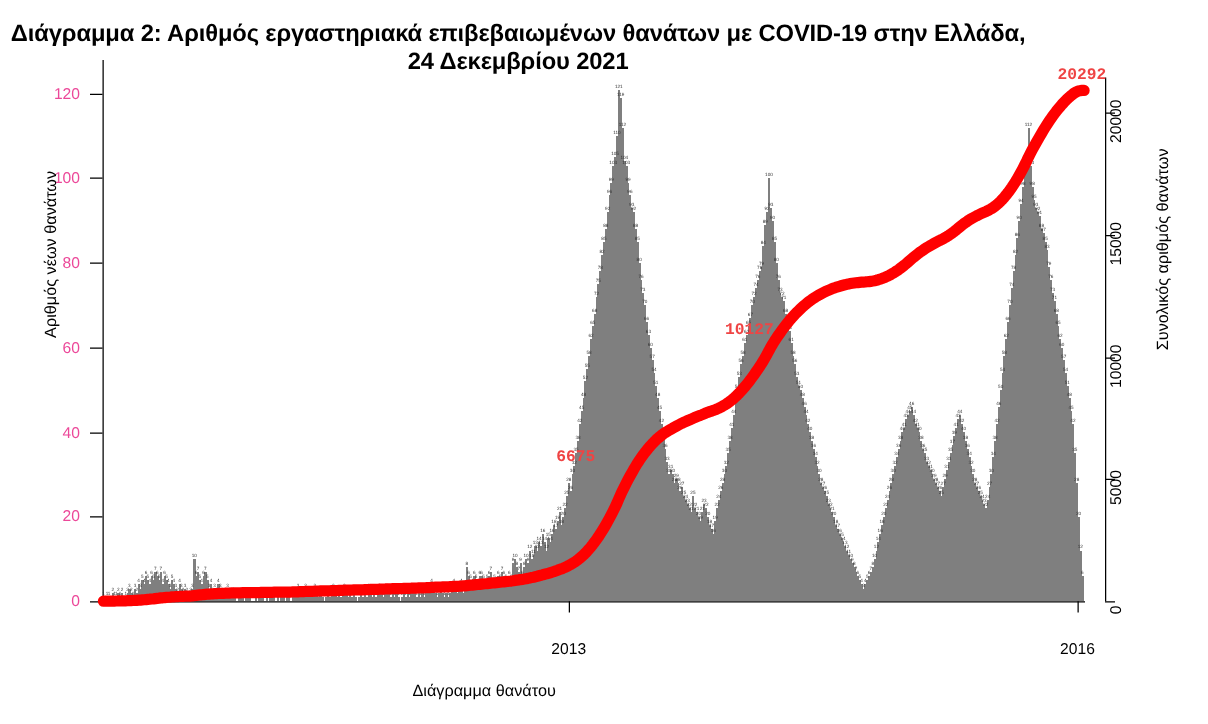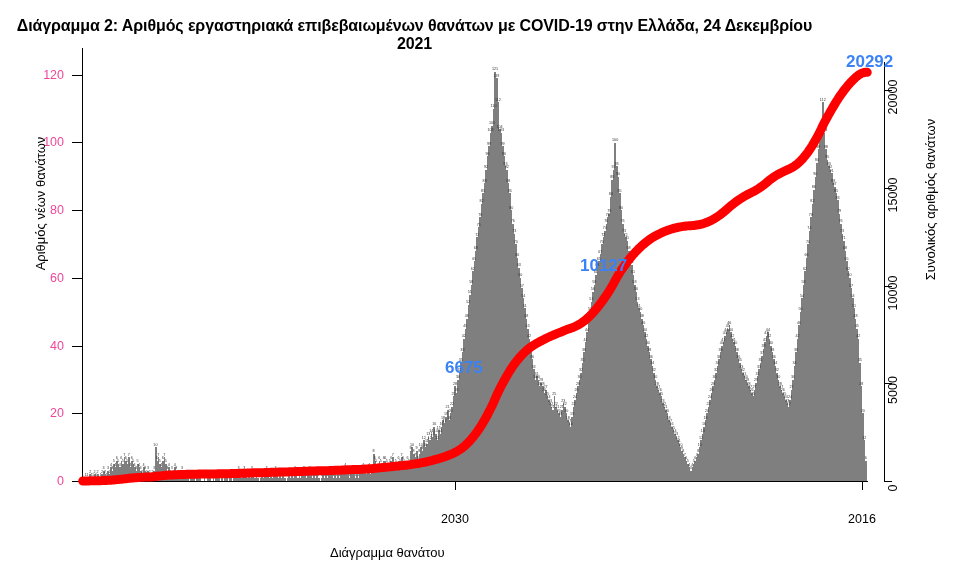--- a/index.html
+++ b/index.html
@@ -19,21 +19,21 @@
     left: 0; top: 0;
     width: 966px;
     height: 579px;
   }
   .chart-title {
     position: absolute;
     left: 0;
     top: 17px;
     width: 829px;
     text-align: center;
-    font-size: 16px;
+    font-size: 19px;
     font-weight: bold;
     color: #000000;
     letter-spacing: -0.1px;
   }
   #plot-area {
     position: absolute;
     left: 82px;
     top: 48px;
     width: 786px;
     height: 433px;
@@ -140,24 +140,25 @@
   #xlabel {
     position: absolute;
     left: 330px;
     top: 545px;
     font-size: 13px;
     color: #000000;
     white-space: nowrap;
   }
   .annotation {
     position: absolute;
-    color: #3b82f6;
+    color: #ef4444;
     font-weight: bold;
-    font-size: 17px;
+    font-size: 13px;
     white-space: nowrap;
+    font-family: Liberation Mono, monospace;
   }
   #ann-0 { left: 445px; top: 358px; }
   #ann-1 { left: 580px; top: 256px; }
   #ann-2 { left: 846px; top: 52px; }
 </style>
 </head>
 <body>
 
 <div id="figure">
 
@@ -193,21 +194,21 @@
   <div class="ytick-right-label" style="top:383.3px">5000</div>
   <div class="ytick-right-label" style="top:285.6px">10000</div>
   <div class="ytick-right-label" style="top:187.9px">15000</div>
   <div class="ytick-right-label" style="top:90.2px">20000</div>
 
   <div id="ylabel-right">Συνολικός αριθμός θανάτων</div>
 
   <div class="axis-line" id="x-axis"></div>
   <div class="xtick" style="left:455px"></div>
   <div class="xtick" style="left:862px"></div>
-  <div class="xtick-label" style="left:455px">2030</div>
+  <div class="xtick-label" style="left:455px">2013</div>
   <div class="xtick-label" style="left:862px">2016</div>
   <div id="xlabel">Διάγραμμα θανάτου</div>
 
   <div id="plot-area">
     <svg id="bars-svg" viewBox="0 0 786 433" preserveAspectRatio="none">
         <path d="M0.00,433h1.83v-3.38h-1.83ZM2.97,433h1.83v-3.38h-1.83ZM4.45,433h1.83v-3.38h-1.83ZM7.42,433h1.83v-6.77h-1.83ZM8.90,433h1.83v-3.38h-1.83ZM10.38,433h1.83v-3.38h-1.83ZM11.86,433h1.83v-6.77h-1.83ZM13.35,433h1.83v-3.38h-1.83ZM14.83,433h1.83v-6.77h-1.83ZM17.80,433h1.83v-3.38h-1.83ZM19.28,433h1.83v-6.77h-1.83ZM20.76,433h1.83v-10.15h-1.83ZM22.25,433h1.83v-6.77h-1.83ZM23.73,433h1.83v-3.38h-1.83ZM25.21,433h1.83v-10.15h-1.83ZM26.69,433h1.83v-6.77h-1.83ZM28.18,433h1.83v-13.53h-1.83ZM29.66,433h1.83v-10.15h-1.83ZM31.14,433h1.83v-16.91h-1.83ZM32.63,433h1.83v-13.53h-1.83ZM34.11,433h1.83v-20.30h-1.83ZM35.59,433h1.83v-16.91h-1.83ZM37.08,433h1.83v-13.53h-1.83ZM38.56,433h1.83v-20.30h-1.83ZM40.04,433h1.83v-16.91h-1.83ZM41.52,433h1.83v-23.68h-1.83ZM43.01,433h1.83v-20.30h-1.83ZM44.49,433h1.83v-16.91h-1.83ZM45.97,433h1.83v-23.68h-1.83ZM47.46,433h1.83v-13.53h-1.83ZM48.94,433h1.83v-20.30h-1.83ZM50.42,433h1.83v-16.91h-1.83ZM51.91,433h1.83v-13.53h-1.83ZM53.39,433h1.83v-10.15h-1.83ZM54.87,433h1.83v-16.91h-1.83ZM56.35,433h1.83v-13.53h-1.83ZM57.84,433h1.83v-10.15h-1.83ZM59.32,433h1.83v-6.77h-1.83ZM60.80,433h1.83v-13.53h-1.83ZM62.29,433h1.83v-10.15h-1.83ZM63.77,433h1.83v-6.77h-1.83ZM65.25,433h1.83v-10.15h-1.83ZM66.74,433h1.83v-6.77h-1.83ZM68.22,433h1.83v-3.38h-1.83ZM69.70,433h1.83v-6.77h-1.83ZM71.18,433h1.83v-10.15h-1.83ZM72.67,433h1.83v-33.83h-1.83ZM74.15,433h1.83v-20.30h-1.83ZM75.63,433h1.83v-23.68h-1.83ZM77.12,433h1.83v-16.91h-1.83ZM78.60,433h1.83v-13.53h-1.83ZM80.08,433h1.83v-20.30h-1.83ZM81.57,433h1.83v-23.68h-1.83ZM83.05,433h1.83v-16.91h-1.83ZM84.53,433h1.83v-10.15h-1.83ZM86.02,433h1.83v-13.53h-1.83ZM87.50,433h1.83v-6.77h-1.83ZM88.98,433h1.83v-10.15h-1.83ZM90.46,433h1.83v-6.77h-1.83ZM91.95,433h1.83v-13.53h-1.83ZM93.43,433h1.83v-10.15h-1.83ZM94.91,433h1.83v-6.77h-1.83ZM96.40,433h1.83v-3.38h-1.83ZM97.88,433h1.83v-6.77h-1.83ZM99.36,433h1.83v-10.15h-1.83ZM100.85,433h1.83v-6.77h-1.83ZM102.33,433h1.83v-3.38h-1.83ZM103.81,433h1.83v-6.77h-1.83ZM105.29,433h1.83v-3.38h-1.83ZM108.26,433h1.83v-3.38h-1.83ZM109.74,433h1.83v-6.77h-1.83ZM111.23,433h1.83v-3.38h-1.83ZM114.19,433h1.83v-3.38h-1.83ZM115.68,433h1.83v-6.77h-1.83ZM117.16,433h1.83v-3.38h-1.83ZM121.61,433h1.83v-3.38h-1.83ZM124.57,433h1.83v-3.38h-1.83ZM126.06,433h1.83v-6.77h-1.83ZM127.54,433h1.83v-3.38h-1.83ZM130.51,433h1.83v-3.38h-1.83ZM133.47,433h1.83v-3.38h-1.83ZM134.95,433h1.83v-6.77h-1.83ZM136.44,433h1.83v-3.38h-1.83ZM139.40,433h1.83v-3.38h-1.83ZM142.37,433h1.83v-3.38h-1.83ZM143.85,433h1.83v-3.38h-1.83ZM146.82,433h1.83v-6.77h-1.83ZM148.30,433h1.83v-3.38h-1.83ZM151.27,433h1.83v-3.38h-1.83ZM152.75,433h1.83v-6.77h-1.83ZM154.23,433h1.83v-3.38h-1.83ZM155.72,433h1.83v-10.15h-1.83ZM157.20,433h1.83v-6.77h-1.83ZM158.68,433h1.83v-3.38h-1.83ZM160.17,433h1.83v-6.77h-1.83ZM161.65,433h1.83v-10.15h-1.83ZM163.13,433h1.83v-6.77h-1.83ZM164.62,433h1.83v-3.38h-1.83ZM166.10,433h1.83v-6.77h-1.83ZM167.58,433h1.83v-3.38h-1.83ZM169.06,433h1.83v-10.15h-1.83ZM170.55,433h1.83v-6.77h-1.83ZM172.03,433h1.83v-3.38h-1.83ZM173.51,433h1.83v-6.77h-1.83ZM175.00,433h1.83v-3.38h-1.83ZM177.96,433h1.83v-3.38h-1.83ZM179.45,433h1.83v-6.77h-1.83ZM180.93,433h1.83v-3.38h-1.83ZM182.41,433h1.83v-6.77h-1.83ZM183.89,433h1.83v-10.15h-1.83ZM185.38,433h1.83v-6.77h-1.83ZM186.86,433h1.83v-3.38h-1.83ZM188.34,433h1.83v-6.77h-1.83ZM189.83,433h1.83v-3.38h-1.83ZM191.31,433h1.83v-6.77h-1.83ZM192.79,433h1.83v-10.15h-1.83ZM194.28,433h1.83v-6.77h-1.83ZM195.76,433h1.83v-3.38h-1.83ZM197.24,433h1.83v-6.77h-1.83ZM198.72,433h1.83v-3.38h-1.83ZM200.21,433h1.83v-6.77h-1.83ZM201.69,433h1.83v-3.38h-1.83ZM204.66,433h1.83v-3.38h-1.83ZM206.14,433h1.83v-6.77h-1.83ZM207.62,433h1.83v-3.38h-1.83ZM209.11,433h1.83v-6.77h-1.83ZM210.59,433h1.83v-3.38h-1.83ZM212.07,433h1.83v-10.15h-1.83ZM213.55,433h1.83v-6.77h-1.83ZM215.04,433h1.83v-3.38h-1.83ZM216.52,433h1.83v-6.77h-1.83ZM218.00,433h1.83v-3.38h-1.83ZM219.49,433h1.83v-6.77h-1.83ZM220.97,433h1.83v-10.15h-1.83ZM222.45,433h1.83v-6.77h-1.83ZM223.94,433h1.83v-3.38h-1.83ZM225.42,433h1.83v-6.77h-1.83ZM226.90,433h1.83v-10.15h-1.83ZM228.38,433h1.83v-6.77h-1.83ZM229.87,433h1.83v-3.38h-1.83ZM231.35,433h1.83v-6.77h-1.83ZM232.83,433h1.83v-3.38h-1.83ZM234.32,433h1.83v-6.77h-1.83ZM235.80,433h1.83v-3.38h-1.83ZM238.77,433h1.83v-3.38h-1.83ZM240.25,433h1.83v-6.77h-1.83ZM241.73,433h1.83v-3.38h-1.83ZM243.22,433h1.83v-6.77h-1.83ZM244.70,433h1.83v-3.38h-1.83ZM246.18,433h1.83v-6.77h-1.83ZM247.66,433h1.83v-10.15h-1.83ZM249.15,433h1.83v-6.77h-1.83ZM250.63,433h1.83v-3.38h-1.83ZM252.11,433h1.83v-6.77h-1.83ZM253.60,433h1.83v-3.38h-1.83ZM255.08,433h1.83v-6.77h-1.83ZM256.56,433h1.83v-3.38h-1.83ZM258.05,433h1.83v-6.77h-1.83ZM259.53,433h1.83v-10.15h-1.83ZM261.01,433h1.83v-6.77h-1.83ZM262.49,433h1.83v-13.53h-1.83ZM263.98,433h1.83v-10.15h-1.83ZM265.46,433h1.83v-6.77h-1.83ZM266.94,433h1.83v-3.38h-1.83ZM268.43,433h1.83v-6.77h-1.83ZM269.91,433h1.83v-10.15h-1.83ZM271.39,433h1.83v-6.77h-1.83ZM272.88,433h1.83v-3.38h-1.83ZM274.36,433h1.83v-6.77h-1.83ZM275.84,433h1.83v-3.38h-1.83ZM277.32,433h1.83v-6.77h-1.83ZM278.81,433h1.83v-10.15h-1.83ZM280.29,433h1.83v-13.53h-1.83ZM281.77,433h1.83v-10.15h-1.83ZM283.26,433h1.83v-6.77h-1.83ZM284.74,433h1.83v-10.15h-1.83ZM286.22,433h1.83v-13.53h-1.83ZM287.71,433h1.83v-6.77h-1.83ZM289.19,433h1.83v-10.15h-1.83ZM290.67,433h1.83v-27.06h-1.83ZM292.15,433h1.83v-20.30h-1.83ZM293.64,433h1.83v-16.91h-1.83ZM295.12,433h1.83v-13.53h-1.83ZM296.60,433h1.83v-20.30h-1.83ZM298.09,433h1.83v-16.91h-1.83ZM299.57,433h1.83v-13.53h-1.83ZM301.05,433h1.83v-20.30h-1.83ZM302.54,433h1.83v-20.30h-1.83ZM304.02,433h1.83v-16.91h-1.83ZM305.50,433h1.83v-13.53h-1.83ZM306.98,433h1.83v-16.91h-1.83ZM308.47,433h1.83v-20.30h-1.83ZM309.95,433h1.83v-23.68h-1.83ZM311.43,433h1.83v-13.53h-1.83ZM312.92,433h1.83v-16.91h-1.83ZM314.40,433h1.83v-13.53h-1.83ZM315.88,433h1.83v-20.30h-1.83ZM317.37,433h1.83v-16.91h-1.83ZM318.85,433h1.83v-23.68h-1.83ZM320.33,433h1.83v-20.30h-1.83ZM321.82,433h1.83v-16.91h-1.83ZM323.30,433h1.83v-13.53h-1.83ZM324.78,433h1.83v-20.30h-1.83ZM326.26,433h1.83v-16.91h-1.83ZM327.75,433h1.83v-30.45h-1.83ZM329.23,433h1.83v-33.83h-1.83ZM330.71,433h1.83v-27.06h-1.83ZM332.20,433h1.83v-23.68h-1.83ZM333.68,433h1.83v-30.45h-1.83ZM335.16,433h1.83v-20.30h-1.83ZM336.65,433h1.83v-27.06h-1.83ZM338.13,433h1.83v-33.83h-1.83ZM339.61,433h1.83v-30.45h-1.83ZM341.09,433h1.83v-40.59h-1.83ZM342.58,433h1.83v-33.83h-1.83ZM344.06,433h1.83v-37.21h-1.83ZM345.54,433h1.83v-43.98h-1.83ZM347.03,433h1.83v-40.59h-1.83ZM348.51,433h1.83v-47.36h-1.83ZM349.99,433h1.83v-43.98h-1.83ZM351.48,433h1.83v-54.13h-1.83ZM352.96,433h1.83v-47.36h-1.83ZM354.44,433h1.83v-40.59h-1.83ZM355.92,433h1.83v-50.74h-1.83ZM357.41,433h1.83v-47.36h-1.83ZM358.89,433h1.83v-54.13h-1.83ZM360.37,433h1.83v-60.89h-1.83ZM361.86,433h1.83v-57.51h-1.83ZM363.34,433h1.83v-64.27h-1.83ZM364.82,433h1.83v-71.04h-1.83ZM366.31,433h1.83v-60.89h-1.83ZM367.79,433h1.83v-67.66h-1.83ZM369.27,433h1.83v-74.42h-1.83ZM370.75,433h1.83v-84.57h-1.83ZM372.24,433h1.83v-94.72h-1.83ZM373.72,433h1.83v-87.95h-1.83ZM375.20,433h1.83v-101.48h-1.83ZM376.69,433h1.83v-108.25h-1.83ZM378.17,433h1.83v-118.40h-1.83ZM379.65,433h1.83v-128.55h-1.83ZM381.14,433h1.83v-142.08h-1.83ZM382.62,433h1.83v-152.23h-1.83ZM384.10,433h1.83v-162.38h-1.83ZM385.58,433h1.83v-175.91h-1.83ZM387.07,433h1.83v-186.05h-1.83ZM388.55,433h1.83v-196.20h-1.83ZM390.03,433h1.83v-209.73h-1.83ZM391.52,433h1.83v-219.88h-1.83ZM393.00,433h1.83v-230.03h-1.83ZM394.48,433h1.83v-243.56h-1.83ZM395.97,433h1.83v-253.71h-1.83ZM397.45,433h1.83v-263.86h-1.83ZM398.93,433h1.83v-277.39h-1.83ZM400.42,433h1.83v-287.54h-1.83ZM401.90,433h1.83v-297.69h-1.83ZM403.38,433h1.83v-311.22h-1.83ZM404.86,433h1.83v-324.75h-1.83ZM406.35,433h1.83v-334.90h-1.83ZM407.83,433h1.83v-348.43h-1.83ZM409.31,433h1.83v-355.20h-1.83ZM410.80,433h1.83v-372.11h-1.83ZM412.28,433h1.83v-409.32h-1.83ZM413.76,433h1.83v-402.55h-1.83ZM415.25,433h1.83v-378.88h-1.83ZM416.73,433h1.83v-351.81h-1.83ZM418.21,433h1.83v-348.43h-1.83ZM419.69,433h1.83v-334.90h-1.83ZM421.18,433h1.83v-324.75h-1.83ZM422.66,433h1.83v-314.60h-1.83ZM424.14,433h1.83v-311.22h-1.83ZM425.63,433h1.83v-297.69h-1.83ZM427.11,433h1.83v-287.54h-1.83ZM428.59,433h1.83v-270.63h-1.83ZM430.08,433h1.83v-257.09h-1.83ZM431.56,433h1.83v-246.95h-1.83ZM433.04,433h1.83v-236.80h-1.83ZM434.52,433h1.83v-223.27h-1.83ZM436.01,433h1.83v-213.12h-1.83ZM437.49,433h1.83v-202.97h-1.83ZM438.97,433h1.83v-192.82h-1.83ZM440.46,433h1.83v-182.67h-1.83ZM441.94,433h1.83v-172.52h-1.83ZM443.42,433h1.83v-162.38h-1.83ZM444.91,433h1.83v-152.23h-1.83ZM446.39,433h1.83v-142.08h-1.83ZM447.87,433h1.83v-131.93h-1.83ZM449.35,433h1.83v-121.78h-1.83ZM450.84,433h1.83v-111.63h-1.83ZM452.32,433h1.83v-101.48h-1.83ZM453.80,433h1.83v-104.87h-1.83ZM455.29,433h1.83v-101.48h-1.83ZM456.77,433h1.83v-94.72h-1.83ZM458.25,433h1.83v-98.10h-1.83ZM459.74,433h1.83v-94.72h-1.83ZM461.22,433h1.83v-87.95h-1.83ZM462.70,433h1.83v-91.34h-1.83ZM464.18,433h1.83v-84.57h-1.83ZM465.67,433h1.83v-81.19h-1.83ZM467.15,433h1.83v-77.80h-1.83ZM468.63,433h1.83v-74.42h-1.83ZM470.12,433h1.83v-71.04h-1.83ZM471.60,433h1.83v-84.57h-1.83ZM473.08,433h1.83v-74.42h-1.83ZM474.57,433h1.83v-71.04h-1.83ZM476.05,433h1.83v-67.66h-1.83ZM477.53,433h1.83v-64.27h-1.83ZM479.02,433h1.83v-71.04h-1.83ZM480.50,433h1.83v-77.80h-1.83ZM481.98,433h1.83v-74.42h-1.83ZM483.46,433h1.83v-67.66h-1.83ZM484.95,433h1.83v-60.89h-1.83ZM486.43,433h1.83v-57.51h-1.83ZM487.91,433h1.83v-54.13h-1.83ZM489.40,433h1.83v-64.27h-1.83ZM490.88,433h1.83v-74.42h-1.83ZM492.36,433h1.83v-81.19h-1.83ZM493.85,433h1.83v-87.95h-1.83ZM495.33,433h1.83v-94.72h-1.83ZM496.81,433h1.83v-101.48h-1.83ZM498.29,433h1.83v-108.25h-1.83ZM499.78,433h1.83v-118.40h-1.83ZM501.26,433h1.83v-128.55h-1.83ZM502.74,433h1.83v-138.70h-1.83ZM504.23,433h1.83v-148.84h-1.83ZM505.71,433h1.83v-158.99h-1.83ZM507.19,433h1.83v-169.14h-1.83ZM508.68,433h1.83v-179.29h-1.83ZM510.16,433h1.83v-189.44h-1.83ZM511.64,433h1.83v-196.20h-1.83ZM513.12,433h1.83v-206.35h-1.83ZM514.61,433h1.83v-213.12h-1.83ZM516.09,433h1.83v-219.88h-1.83ZM517.57,433h1.83v-226.65h-1.83ZM519.06,433h1.83v-236.80h-1.83ZM520.54,433h1.83v-243.56h-1.83ZM522.02,433h1.83v-250.33h-1.83ZM523.51,433h1.83v-257.09h-1.83ZM524.99,433h1.83v-263.86h-1.83ZM526.47,433h1.83v-267.24h-1.83ZM527.95,433h1.83v-284.16h-1.83ZM529.44,433h1.83v-301.07h-1.83ZM530.92,433h1.83v-311.22h-1.83ZM532.40,433h1.83v-338.28h-1.83ZM533.89,433h1.83v-314.60h-1.83ZM535.37,433h1.83v-304.45h-1.83ZM536.85,433h1.83v-287.54h-1.83ZM538.34,433h1.83v-270.63h-1.83ZM539.82,433h1.83v-257.09h-1.83ZM541.30,433h1.83v-246.95h-1.83ZM542.78,433h1.83v-243.56h-1.83ZM544.27,433h1.83v-240.18h-1.83ZM545.75,433h1.83v-230.03h-1.83ZM547.23,433h1.83v-223.27h-1.83ZM548.72,433h1.83v-216.50h-1.83ZM550.20,433h1.83v-206.35h-1.83ZM551.68,433h1.83v-196.20h-1.83ZM553.17,433h1.83v-189.44h-1.83ZM554.65,433h1.83v-179.29h-1.83ZM556.13,433h1.83v-172.52h-1.83ZM557.62,433h1.83v-169.14h-1.83ZM559.10,433h1.83v-162.38h-1.83ZM560.58,433h1.83v-155.61h-1.83ZM562.06,433h1.83v-148.84h-1.83ZM563.55,433h1.83v-142.08h-1.83ZM565.03,433h1.83v-135.31h-1.83ZM566.51,433h1.83v-128.55h-1.83ZM568.00,433h1.83v-121.78h-1.83ZM569.48,433h1.83v-115.02h-1.83ZM570.96,433h1.83v-108.25h-1.83ZM572.45,433h1.83v-101.48h-1.83ZM573.93,433h1.83v-94.72h-1.83ZM575.41,433h1.83v-91.34h-1.83ZM576.89,433h1.83v-87.95h-1.83ZM578.38,433h1.83v-84.57h-1.83ZM579.86,433h1.83v-77.80h-1.83ZM581.34,433h1.83v-74.42h-1.83ZM582.83,433h1.83v-71.04h-1.83ZM584.31,433h1.83v-67.66h-1.83ZM585.79,433h1.83v-60.89h-1.83ZM587.28,433h1.83v-57.51h-1.83ZM588.76,433h1.83v-54.13h-1.83ZM590.24,433h1.83v-50.74h-1.83ZM591.72,433h1.83v-47.36h-1.83ZM593.21,433h1.83v-43.98h-1.83ZM594.69,433h1.83v-40.59h-1.83ZM596.17,433h1.83v-37.21h-1.83ZM597.66,433h1.83v-33.83h-1.83ZM599.14,433h1.83v-30.45h-1.83ZM600.62,433h1.83v-27.06h-1.83ZM602.11,433h1.83v-23.68h-1.83ZM603.59,433h1.83v-20.30h-1.83ZM605.07,433h1.83v-16.91h-1.83ZM606.55,433h1.83v-13.53h-1.83ZM608.04,433h1.83v-10.15h-1.83ZM609.52,433h1.83v-13.53h-1.83ZM611.00,433h1.83v-16.91h-1.83ZM612.49,433h1.83v-20.30h-1.83ZM613.97,433h1.83v-23.68h-1.83ZM615.45,433h1.83v-27.06h-1.83ZM616.94,433h1.83v-33.83h-1.83ZM618.42,433h1.83v-40.59h-1.83ZM619.90,433h1.83v-47.36h-1.83ZM621.38,433h1.83v-54.13h-1.83ZM622.87,433h1.83v-60.89h-1.83ZM624.35,433h1.83v-67.66h-1.83ZM625.83,433h1.83v-74.42h-1.83ZM627.32,433h1.83v-81.19h-1.83ZM628.80,433h1.83v-87.95h-1.83ZM630.28,433h1.83v-94.72h-1.83ZM631.77,433h1.83v-101.48h-1.83ZM633.25,433h1.83v-108.25h-1.83ZM634.73,433h1.83v-115.02h-1.83ZM636.22,433h1.83v-121.78h-1.83ZM637.70,433h1.83v-128.55h-1.83ZM639.18,433h1.83v-135.31h-1.83ZM640.66,433h1.83v-138.70h-1.83ZM642.15,433h1.83v-145.46h-1.83ZM643.63,433h1.83v-148.84h-1.83ZM645.11,433h1.83v-152.23h-1.83ZM646.60,433h1.83v-155.61h-1.83ZM648.08,433h1.83v-148.84h-1.83ZM649.56,433h1.83v-142.08h-1.83ZM651.05,433h1.83v-138.70h-1.83ZM652.53,433h1.83v-135.31h-1.83ZM654.01,433h1.83v-128.55h-1.83ZM655.49,433h1.83v-121.78h-1.83ZM656.98,433h1.83v-118.40h-1.83ZM658.46,433h1.83v-111.63h-1.83ZM659.94,433h1.83v-108.25h-1.83ZM661.43,433h1.83v-104.87h-1.83ZM662.91,433h1.83v-101.48h-1.83ZM664.39,433h1.83v-98.10h-1.83ZM665.88,433h1.83v-94.72h-1.83ZM667.36,433h1.83v-91.34h-1.83ZM668.84,433h1.83v-87.95h-1.83ZM670.32,433h1.83v-84.57h-1.83ZM671.81,433h1.83v-91.34h-1.83ZM673.29,433h1.83v-98.10h-1.83ZM674.77,433h1.83v-104.87h-1.83ZM676.26,433h1.83v-111.63h-1.83ZM677.74,433h1.83v-118.40h-1.83ZM679.22,433h1.83v-125.16h-1.83ZM680.71,433h1.83v-131.93h-1.83ZM682.19,433h1.83v-138.70h-1.83ZM683.67,433h1.83v-145.46h-1.83ZM685.15,433h1.83v-148.84h-1.83ZM686.64,433h1.83v-142.08h-1.83ZM688.12,433h1.83v-135.31h-1.83ZM689.60,433h1.83v-128.55h-1.83ZM691.09,433h1.83v-121.78h-1.83ZM692.57,433h1.83v-115.02h-1.83ZM694.05,433h1.83v-108.25h-1.83ZM695.54,433h1.83v-101.48h-1.83ZM697.02,433h1.83v-94.72h-1.83ZM698.50,433h1.83v-91.34h-1.83ZM699.98,433h1.83v-87.95h-1.83ZM701.47,433h1.83v-84.57h-1.83ZM702.95,433h1.83v-81.19h-1.83ZM704.43,433h1.83v-77.80h-1.83ZM705.92,433h1.83v-74.42h-1.83ZM707.40,433h1.83v-81.19h-1.83ZM708.88,433h1.83v-91.34h-1.83ZM710.37,433h1.83v-101.48h-1.83ZM711.85,433h1.83v-115.02h-1.83ZM713.33,433h1.83v-128.55h-1.83ZM714.82,433h1.83v-142.08h-1.83ZM716.30,433h1.83v-155.61h-1.83ZM717.78,433h1.83v-169.14h-1.83ZM719.26,433h1.83v-182.67h-1.83ZM720.75,433h1.83v-196.20h-1.83ZM722.23,433h1.83v-209.73h-1.83ZM723.71,433h1.83v-223.27h-1.83ZM725.20,433h1.83v-236.80h-1.83ZM726.68,433h1.83v-250.33h-1.83ZM728.16,433h1.83v-263.86h-1.83ZM729.65,433h1.83v-277.39h-1.83ZM731.13,433h1.83v-290.92h-1.83ZM732.61,433h1.83v-304.45h-1.83ZM734.09,433h1.83v-317.98h-1.83ZM735.58,433h1.83v-331.52h-1.83ZM737.06,433h1.83v-345.05h-1.83ZM738.54,433h1.83v-351.81h-1.83ZM740.03,433h1.83v-378.88h-1.83ZM741.51,433h1.83v-348.43h-1.83ZM742.99,433h1.83v-331.52h-1.83ZM744.48,433h1.83v-321.37h-1.83ZM745.96,433h1.83v-314.60h-1.83ZM747.44,433h1.83v-311.22h-1.83ZM748.92,433h1.83v-307.84h-1.83ZM750.41,433h1.83v-297.69h-1.83ZM751.89,433h1.83v-294.30h-1.83ZM753.37,433h1.83v-287.54h-1.83ZM754.86,433h1.83v-280.77h-1.83ZM756.34,433h1.83v-267.24h-1.83ZM757.82,433h1.83v-257.09h-1.83ZM759.31,433h1.83v-246.95h-1.83ZM760.79,433h1.83v-240.18h-1.83ZM762.27,433h1.83v-230.03h-1.83ZM763.75,433h1.83v-219.88h-1.83ZM765.24,433h1.83v-209.73h-1.83ZM766.72,433h1.83v-202.97h-1.83ZM768.20,433h1.83v-192.82h-1.83ZM769.69,433h1.83v-182.67h-1.83ZM771.17,433h1.83v-172.52h-1.83ZM772.65,433h1.83v-162.38h-1.83ZM774.14,433h1.83v-152.23h-1.83ZM775.62,433h1.83v-142.08h-1.83ZM777.10,433h1.83v-118.40h-1.83ZM778.58,433h1.83v-94.72h-1.83ZM780.07,433h1.83v-67.66h-1.83ZM781.55,433h1.83v-40.59h-1.83ZM783.03,433h1.83v-20.30h-1.83Z" fill="#7f7f7f" shape-rendering="crispEdges"></path>
       </svg>
     <svg id="labels-svg" viewBox="0 0 786 433" preserveAspectRatio="none">
         <text x="0.74" y="428.02" text-anchor="middle" font-size="3.7" font-family="&quot;Liberation Sans&quot;, sans-serif" fill="#333333">1</text>
         <text x="3.71" y="428.02" text-anchor="middle" font-size="3.7" font-family="&quot;Liberation Sans&quot;, sans-serif" fill="#333333">1</text>

